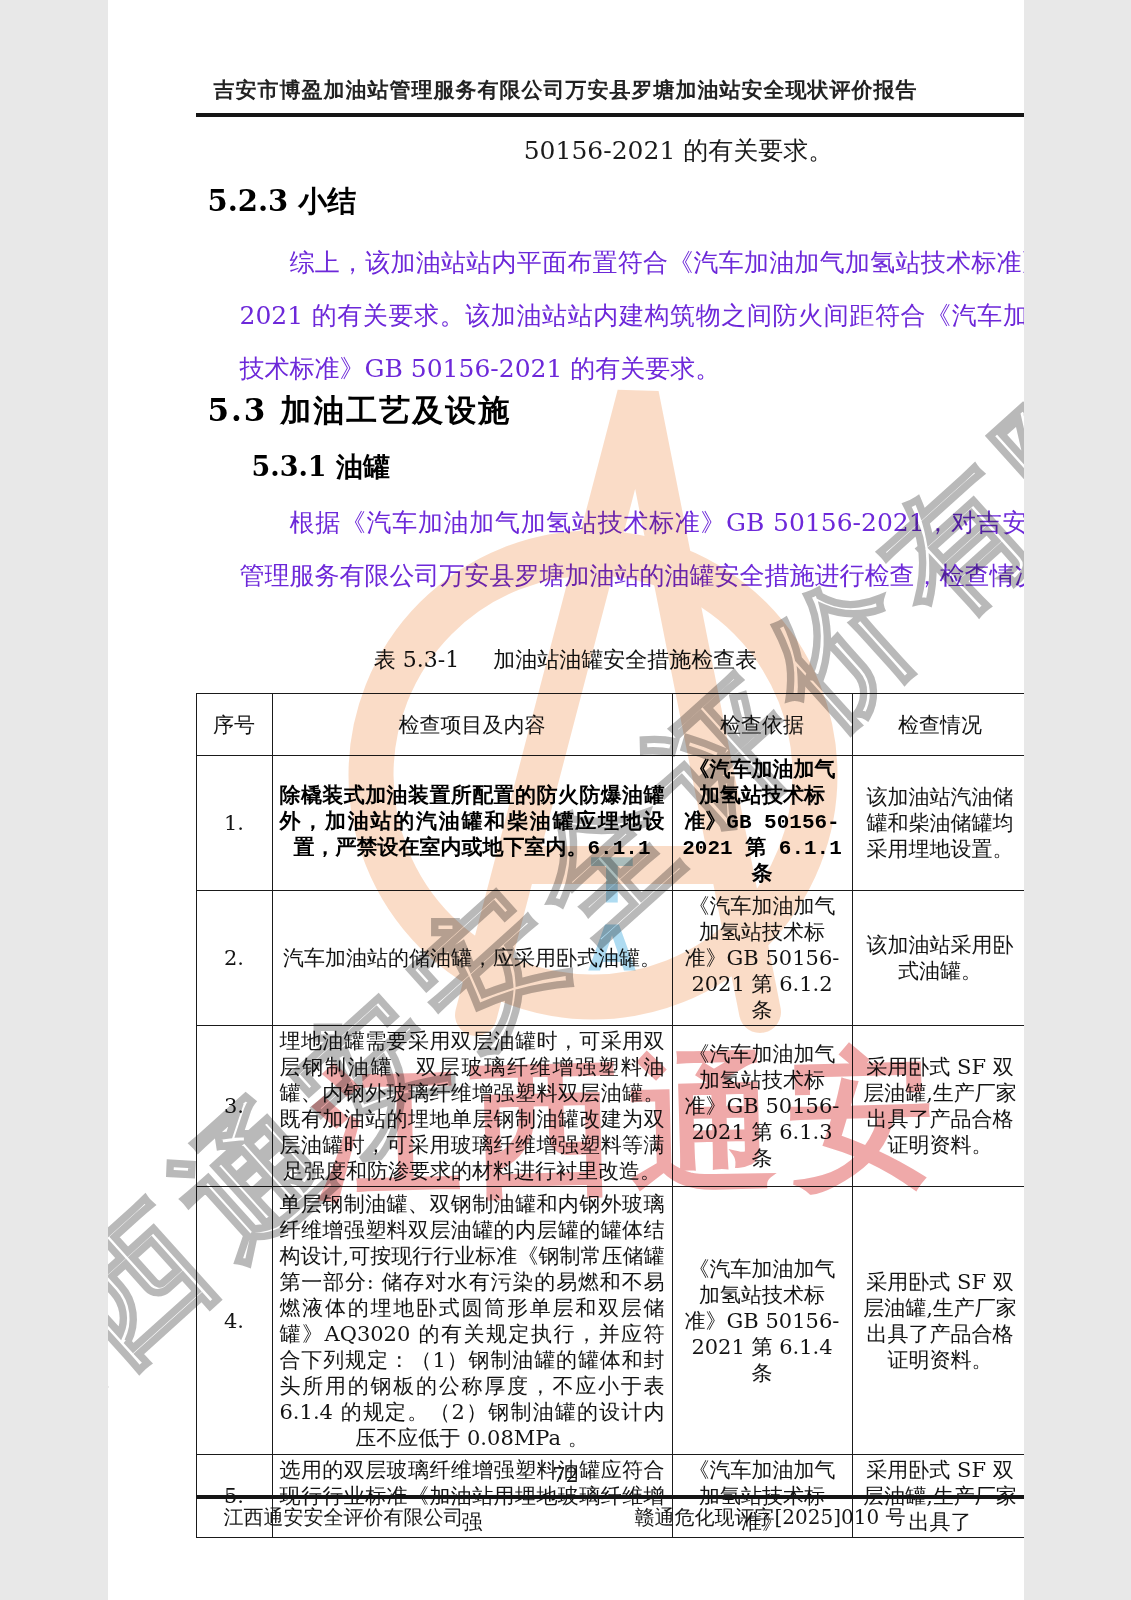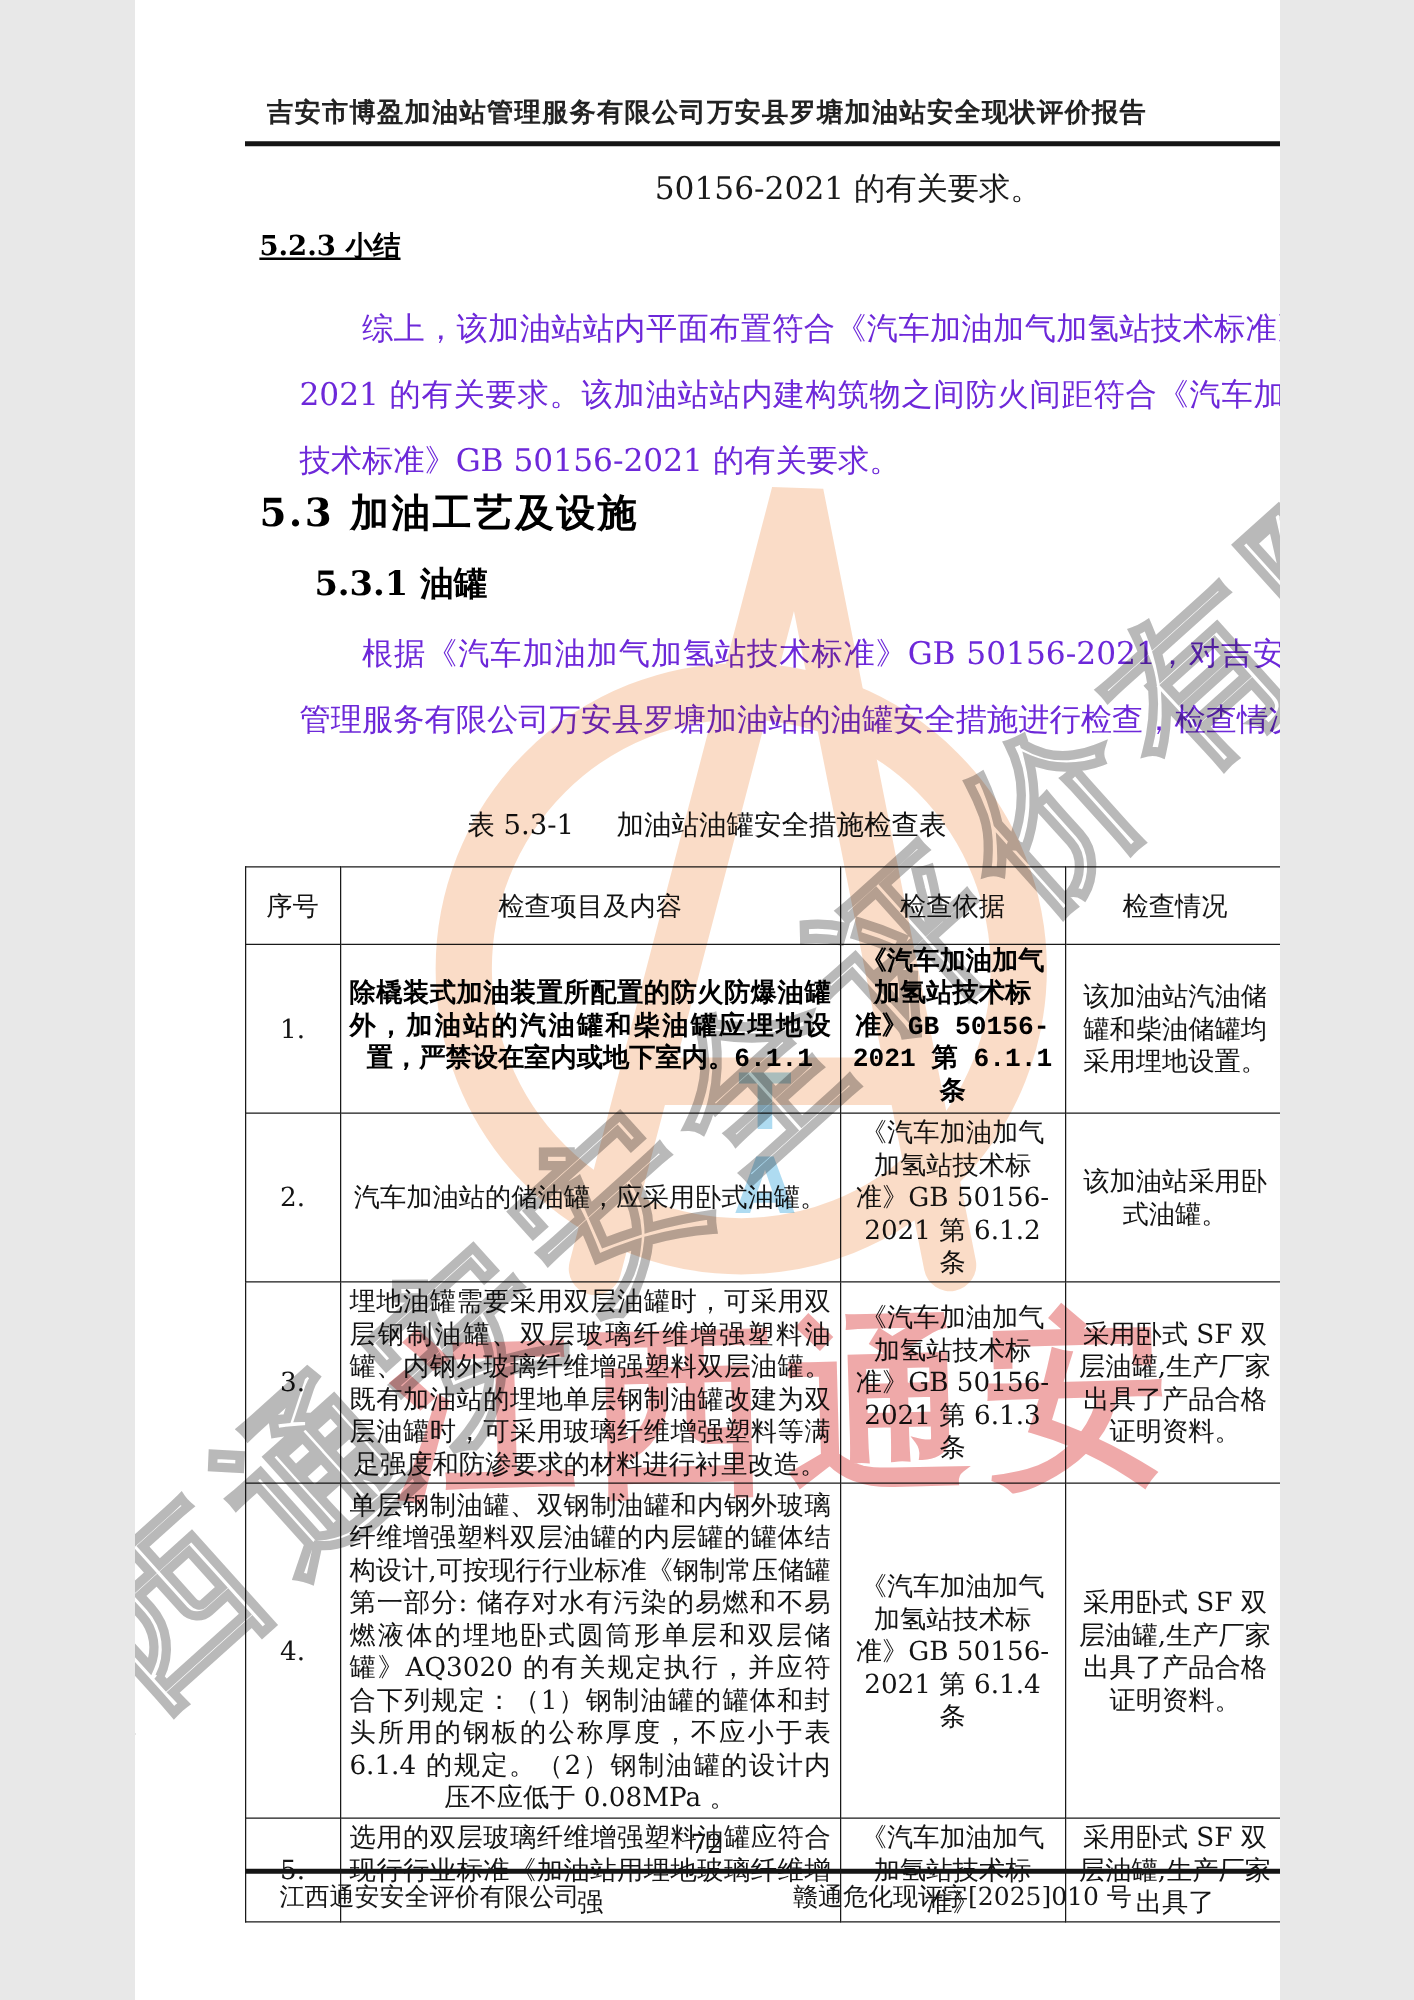--- a/index.html
+++ b/index.html
@@ -8,21 +8,21 @@
     overflow:hidden;font-family:"DejaVu Serif","Liberation Serif",serif;color:#161616;
   }
   .abs{position:absolute;}
   
   .hdr-title{top:76px;left:0;width:100%;text-align:center;font-size:21px;font-weight:bold;letter-spacing:1px;color:#222;}
   .hdr-rule{top:113px;left:88px;width:954px;height:4px;background:#151515;}
   
   .bodyline{left:100px;width:942px;font-size:25px;color:#1b1b1b;}
   .p-carry{top:134px;text-align:center;}
   .h2{left:100px;font-weight:bold;color:#000;}
-  .h-523{top:182px;font-size:22px;text-decoration:underline;}
+  .h-523{top:182px;font-size:29px;}
   .para{left:88px;width:942px;font-size:25px;line-height:53px;text-indent:2em;text-align:justify;color:#6d28d9;margin-left:44px;}
   .p-523{top:236px;}
   .h-53{top:390px;font-size:31px;letter-spacing:2px;}
   .h-531{top:449px;font-size:27px;margin-left:44px;}
   .p-531{top:496px;}
   
   .caption{top:645px;left:0;width:100%;text-align:center;font-size:22px;color:#111;}
   .caption .cap-label{margin-right:34px;}
   table.check{
     position:absolute;top:693px;left:88px;width:954px;border-collapse:collapse;table-layout:fixed;

